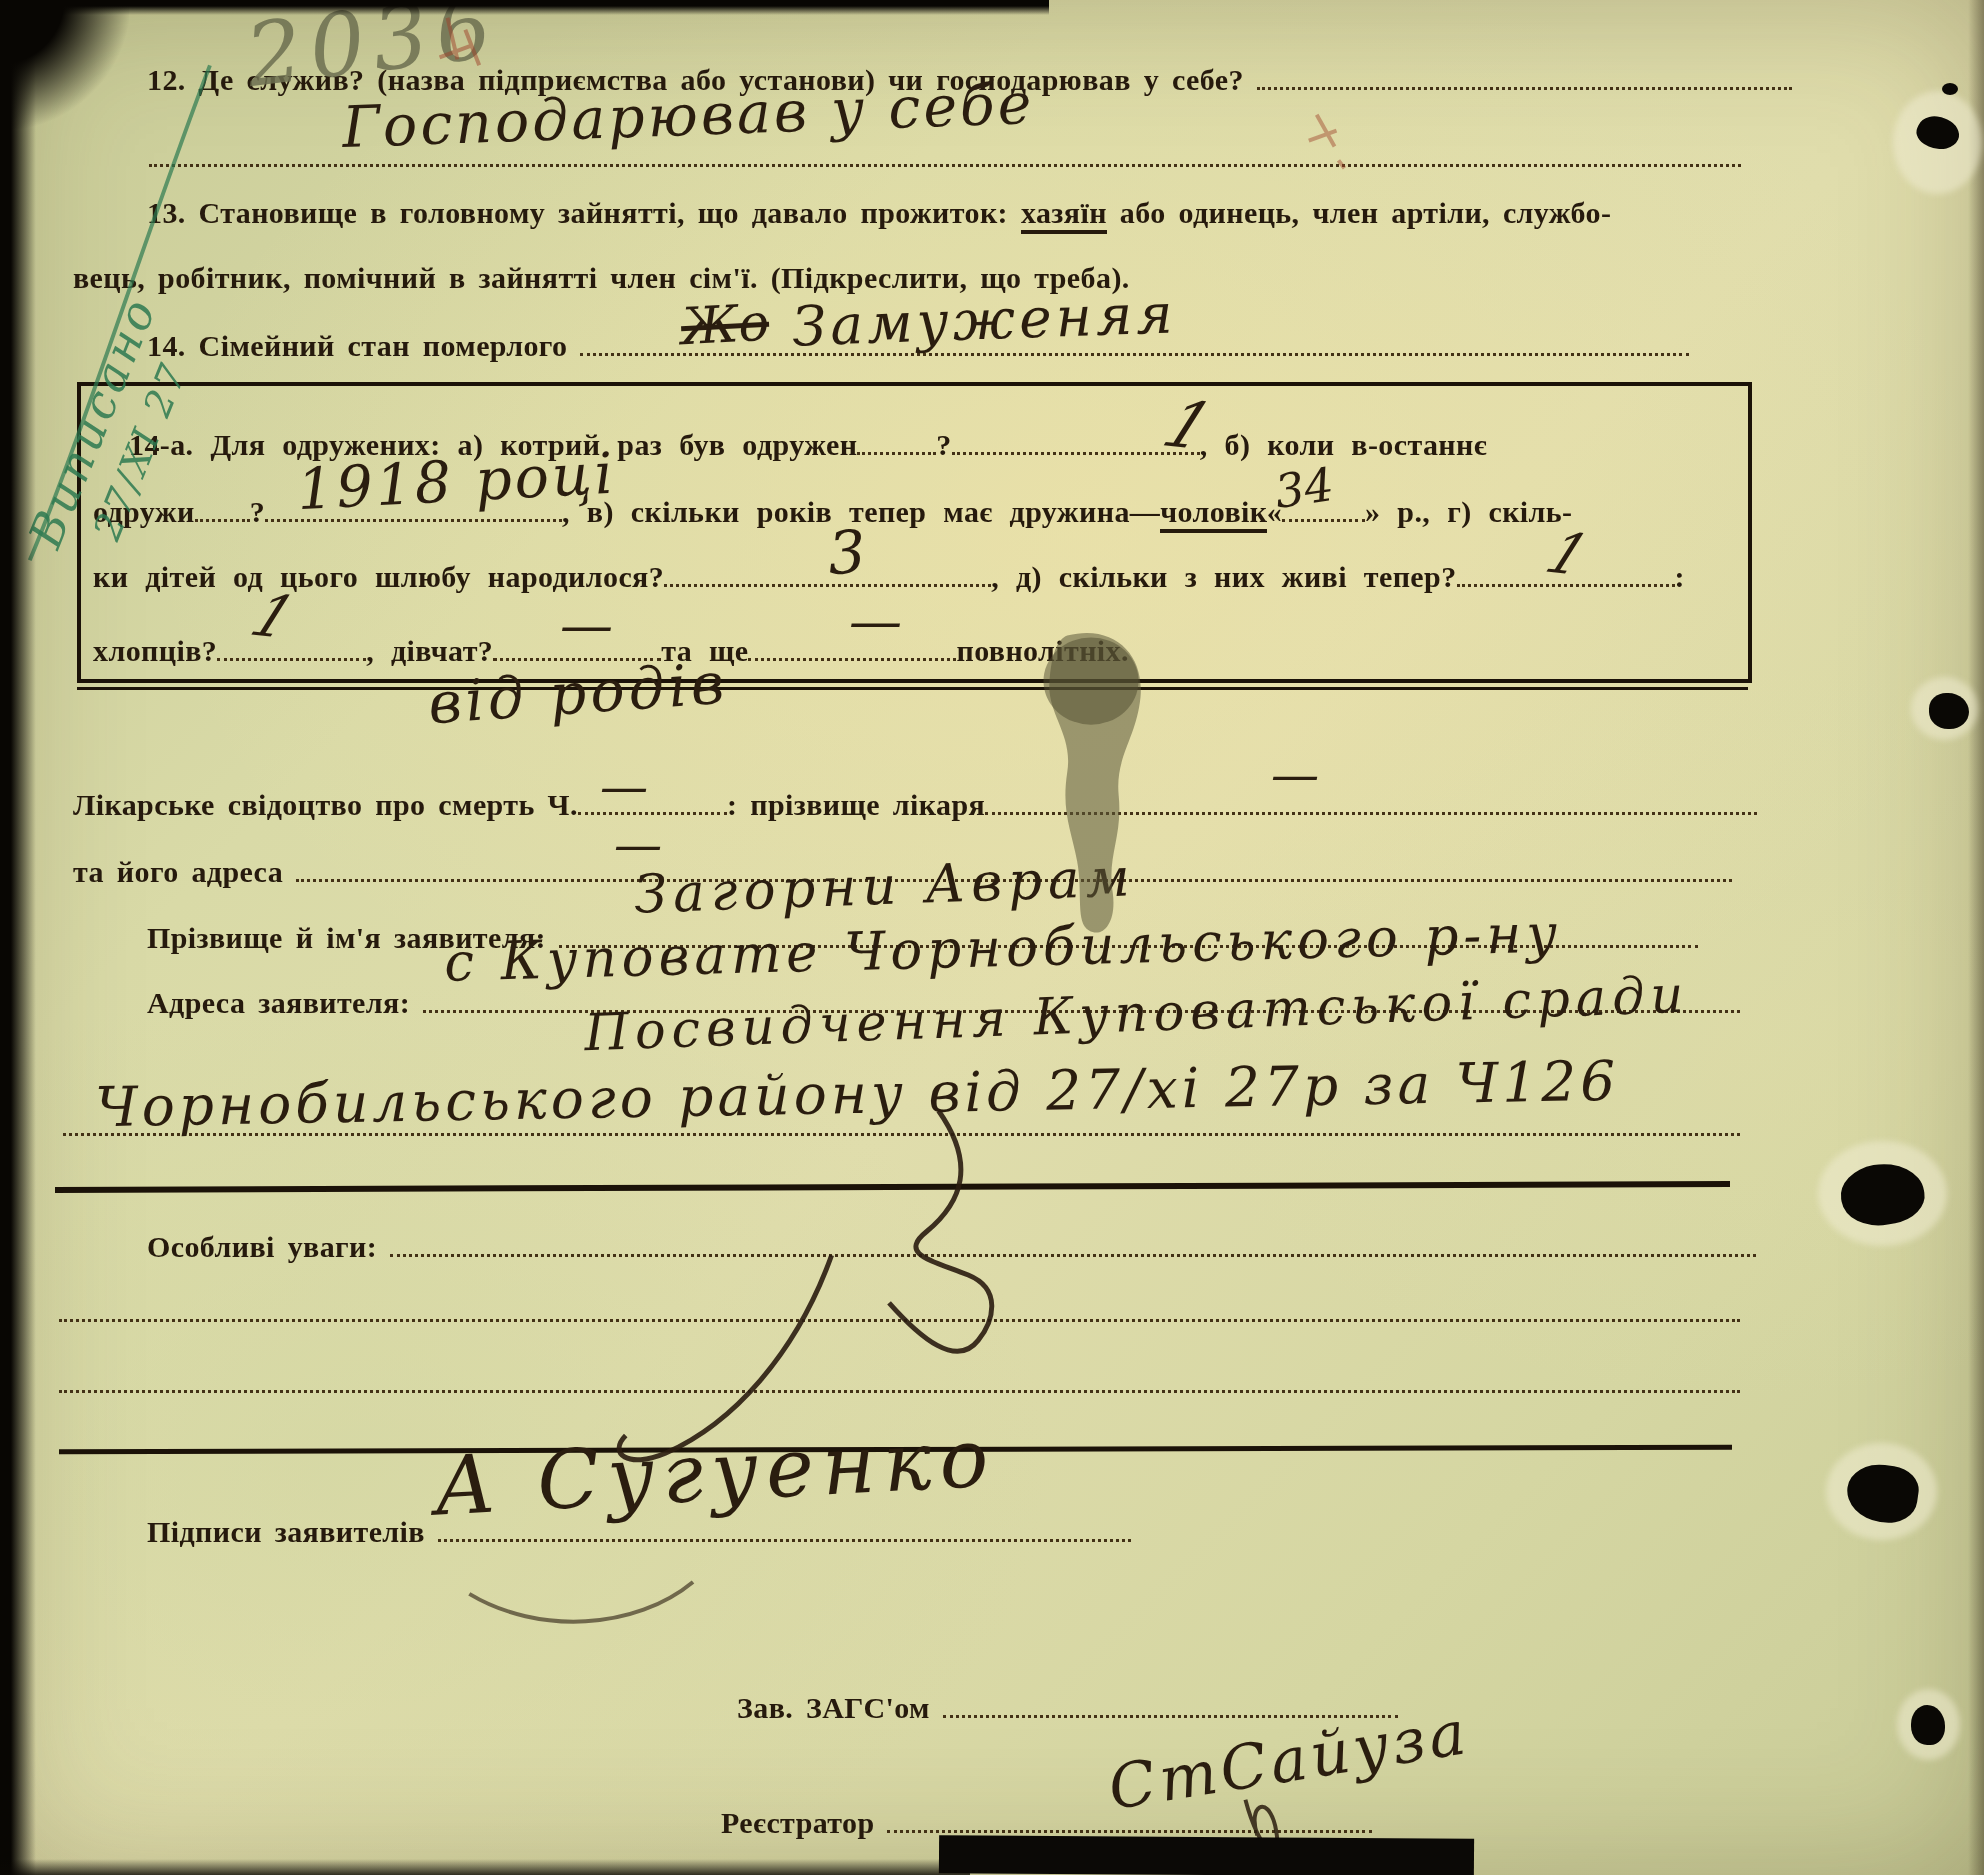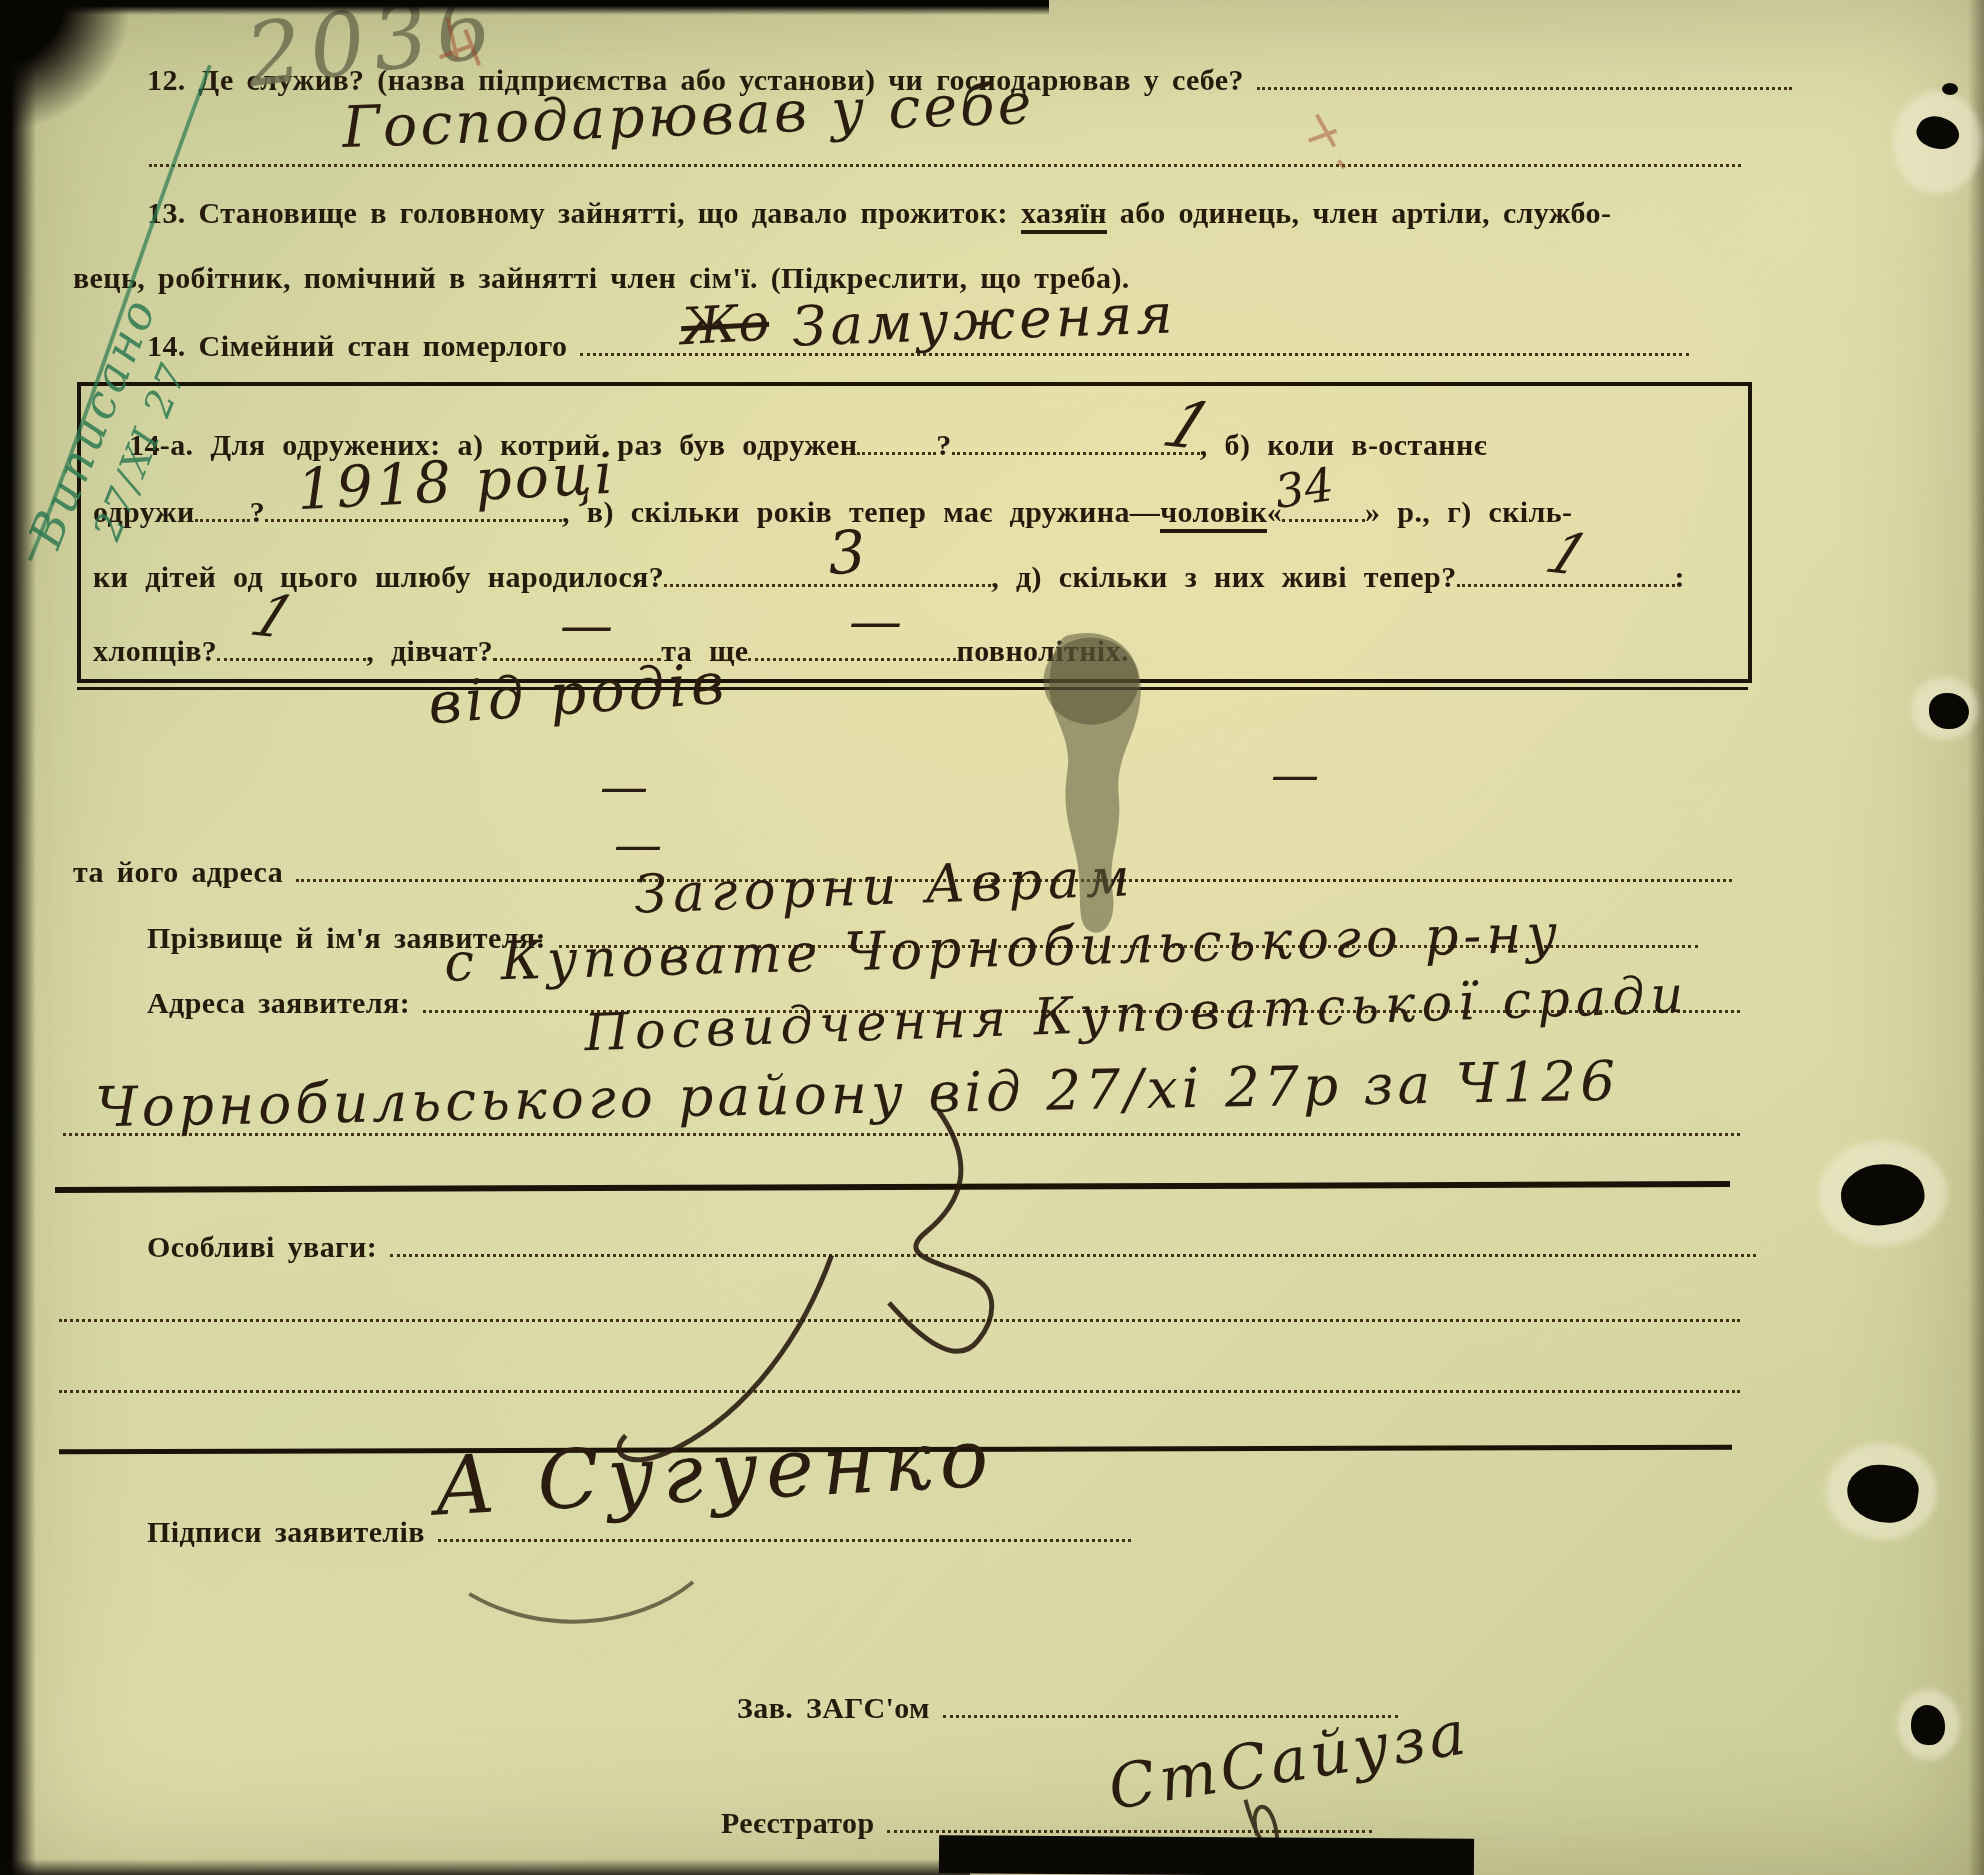--- a/index.html
+++ b/index.html
@@ -72,20 +72,23 @@
 
   <div class="printed" style="left:93px;top:558px;word-spacing:9px;">
     <span>ки дітей од цього шлюбу народилося?</span><span class="dotfill" style="width:327px;"></span><span>, д) скільки з них живі тепер?</span><span class="dotfill" style="width:218px;"></span><span>:</span>
   </div>
 
   <div class="printed" style="left:93px;top:624px;word-spacing:9px;margin-top:8px;">
     <span>хлопців?</span><span class="dotfill" style="width:149px;"></span><span>, дівчат?</span><span class="dotfill" style="width:168px;"></span><span>та ще</span><span class="dotfill" style="width:208px;"></span><span>повнолітніх.</span>
   </div>
 
 
+  <div class="printed small-indent" style="top:786px;">
+    <span>Лікарське свідоцтво про смерть Ч.</span><span class="dotfill" style="width:149px;"></span><span>: прізвище лікаря</span><span class="dotfill" style="width:772px;"></span>
+  </div>
 
   <div class="printed small-indent" style="top:853px;">
     <span>та його адреса</span>
     <span class="dotfill" style="width:1436px;"></span>
   </div>
 
   <div class="printed" style="left:147px;top:919px;">
     <span>Прізвище й ім'я заявителя:</span>
     <span class="dotfill" style="width:1139px;"></span>
   </div>

